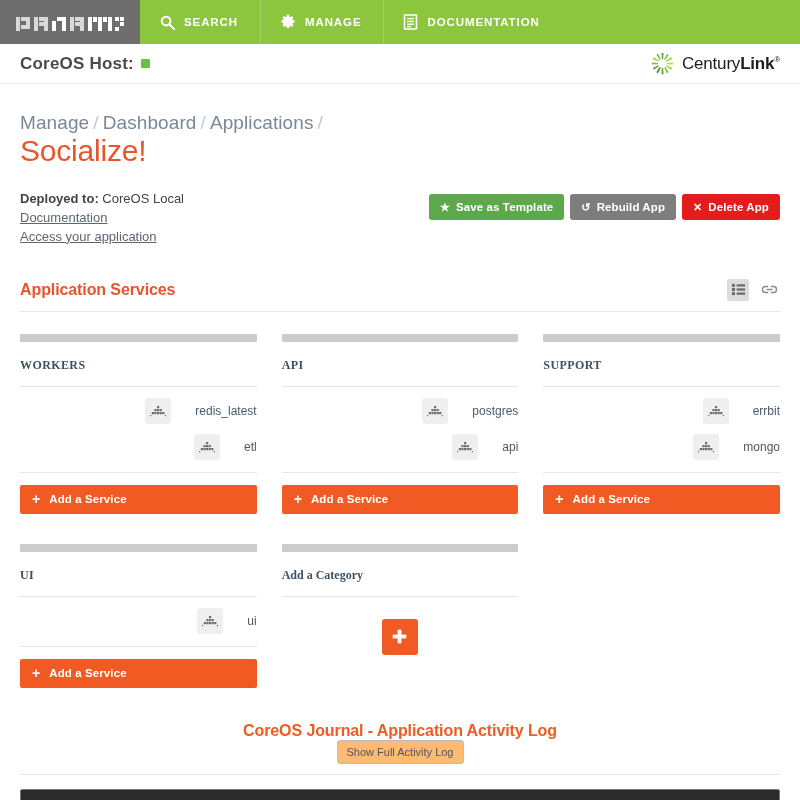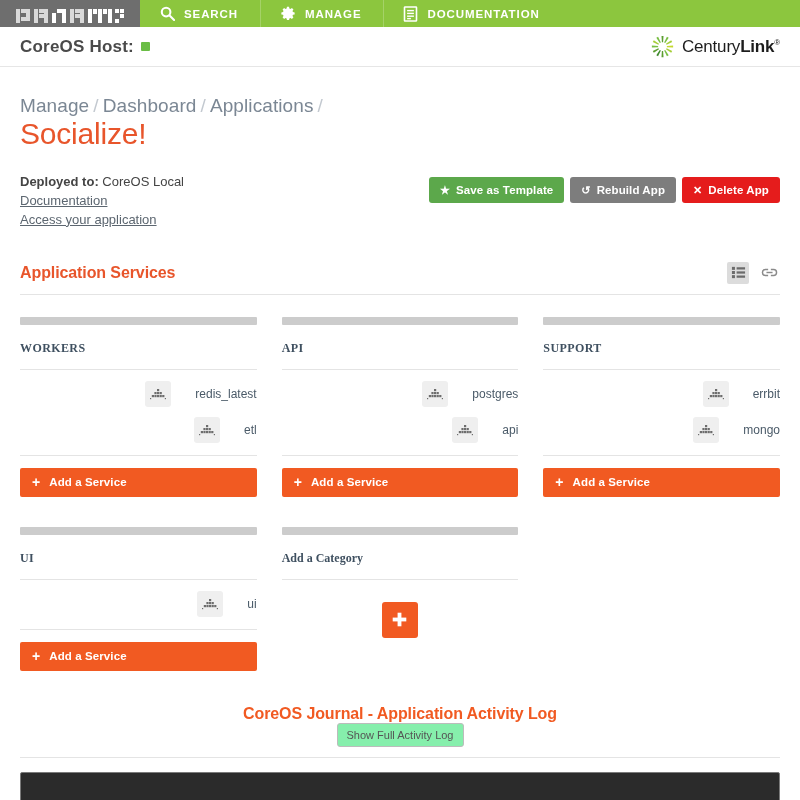--- a/index.html
+++ b/index.html
@@ -13,21 +13,21 @@
   body {
     font-family: "Liberation Sans", sans-serif;
     background: #ffffff;
     color: #444;
     font-size: 13px;
     -webkit-font-smoothing: antialiased;
   }
 
   
   .topnav {
-    height: 27px;
+    height: 44px;
     display: flex;
     align-items: stretch;
     background: #8CC63E;
   }
   .logo-cell {
     width: 140px;
     background: #6E6E6E;
     display: flex;
     align-items: center;
     justify-content: center;
@@ -261,21 +261,21 @@
     padding-bottom: 10px;
     flex-direction: column;
   }
   .journal-title {
     font-size: 16px;
     color: #F15A22;
     font-weight: bold;
     letter-spacing: -0.1px;
   }
   .journal-btn {
-    background: #86efac;
+    background: #fdba74;
     border: 1px solid #bcbcbc;
     border-radius: 3px;
     color: #555;
     font-size: 11px;
     padding: 5px 9px;
     cursor: pointer;
     font-family: "Liberation Sans", sans-serif;
   }
   .journal-console {
     margin-top: 14px;

